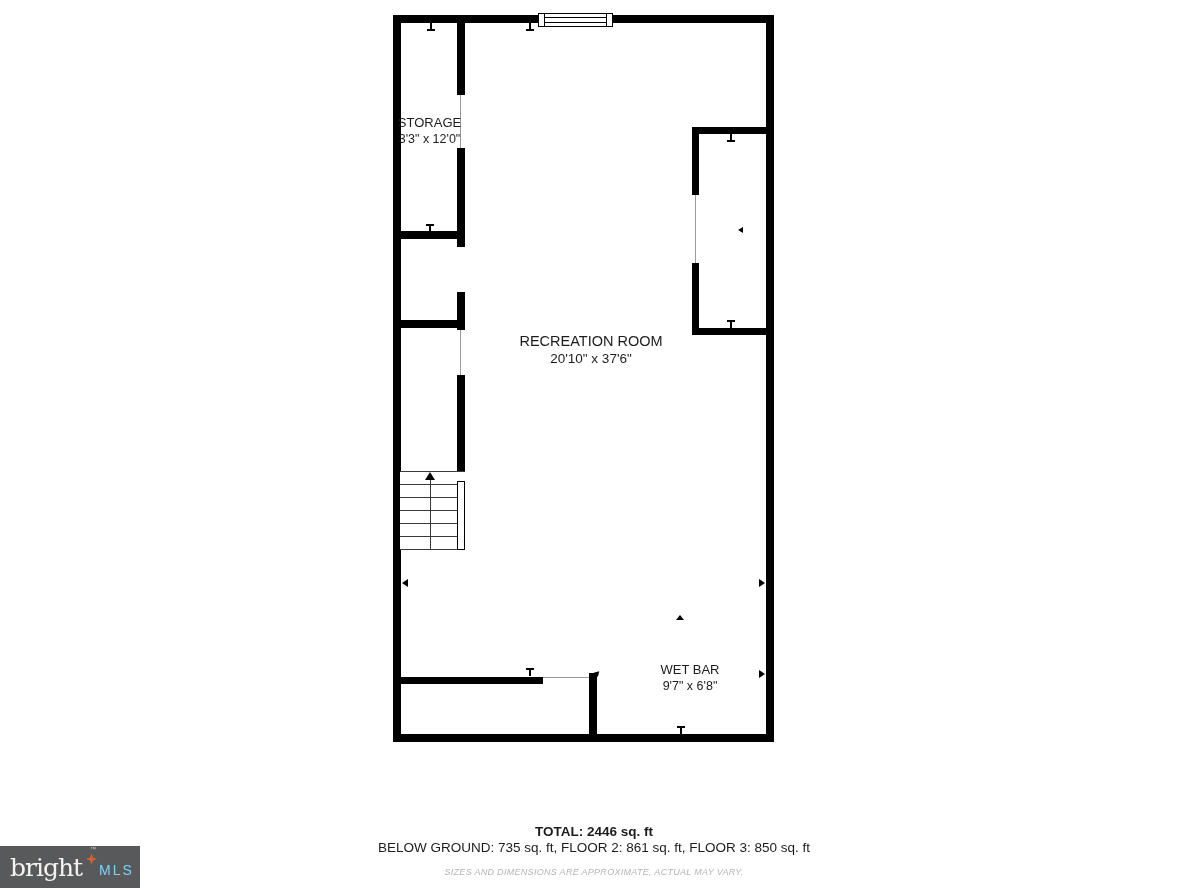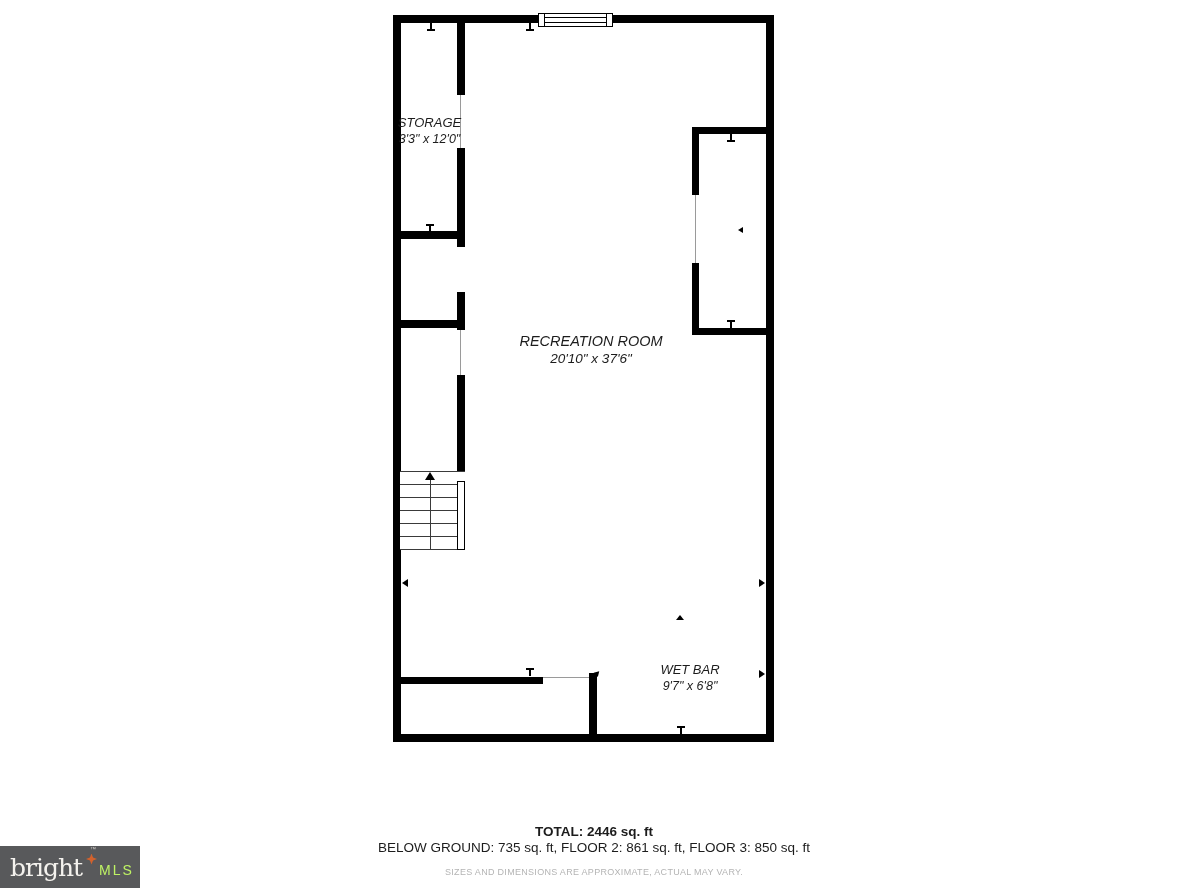--- a/index.html
+++ b/index.html
@@ -32,41 +32,41 @@
   .tmark-up::after{content:"";position:absolute;left:4px;top:2px;width:2px;height:6px;background:#000;}
   .tri{position:absolute;width:0;height:0;}
   .tri-left{border-top:4px solid transparent;border-bottom:4px solid transparent;border-right:6px solid #000;}
   .tri-right{border-top:4px solid transparent;border-bottom:4px solid transparent;border-left:6px solid #000;}
   .tri-up{border-left:5px solid transparent;border-right:5px solid transparent;border-bottom:8px solid #000;}
   .tri-up-small{border-left:4px solid transparent;border-right:4px solid transparent;border-bottom:5px solid #000;}
   .tri-left-small{border-top:3px solid transparent;border-bottom:3px solid transparent;border-right:5px solid #000;}
   .tri-ne{border-top:3px solid transparent;border-bottom:3px solid transparent;border-left:5px solid #000;transform:rotate(-45deg);}
 
   
-  .room-label{position:absolute;text-align:center;color:#1c1c1c;line-height:16px;font-size:13px;font-style:italic;}
+  .room-label{position:absolute;text-align:center;color:#1c1c1c;line-height:16px;font-size:13px;}
   .room-label .dims{font-size:12.5px;}
   .room-label.big{font-size:14.5px;line-height:18px;}
   .room-label.big .dims{font-size:13.5px;}
 
   
   .summary{position:absolute;left:0;top:808px;width:1188px;text-align:center;color:#1c1c1c;}
   .summary .total{font-size:13.5px;font-weight:bold;line-height:16px;margin-top:16px;}
   .summary .line{font-size:13.5px;line-height:14px;margin-top:1px;}
-  .summary .disclaimer{font-size:9px;color:#b4b4b4;margin-top:12px;letter-spacing:.3px;}
+  .summary .disclaimer{font-size:9px;color:#b4b4b4;margin-top:12px;letter-spacing:.3px;font-style:italic;}
 
   
   .logo{position:absolute;left:0;top:846px;width:140px;height:42px;background:#58595b;
         display:flex;align-items:center;padding-left:10px;box-sizing:border-box;}
   .logo .brand{position:relative;font-family:"DejaVu Serif", serif;font-size:25px;color:#f4f2ee;
                letter-spacing:-1px;line-height:1;}
   .logo .star{position:absolute;left:76px;top:-1px;width:11px;height:11px;background:#d2622d;
               clip-path:polygon(50% 0,64% 36%,100% 50%,64% 64%,50% 100%,36% 64%,0 50%,36% 36%);}
   .logo .tm{font-family:"Liberation Sans", sans-serif;font-size:6px;color:#cfcdc8;vertical-align:top;
             position:relative;top:-9px;left:1px;}
-  .logo .suffix{font-family:"Liberation Sans", sans-serif;font-size:14px;color:#bef264;
+  .logo .suffix{font-family:"Liberation Sans", sans-serif;font-size:14px;color:#7dd3fc;
                 letter-spacing:2px;margin-left:5px;position:relative;top:3px;}
 </style>
 </head>
 <body>
 
 <div class="canvas">
 
   <div class="wall" style="left:393px;top:15px;width:381px;height:8px;"></div>
   <div class="wall" style="left:393px;top:734px;width:381px;height:8px;"></div>
   <div class="wall" style="left:393px;top:15px;width:8px;height:727px;"></div>

